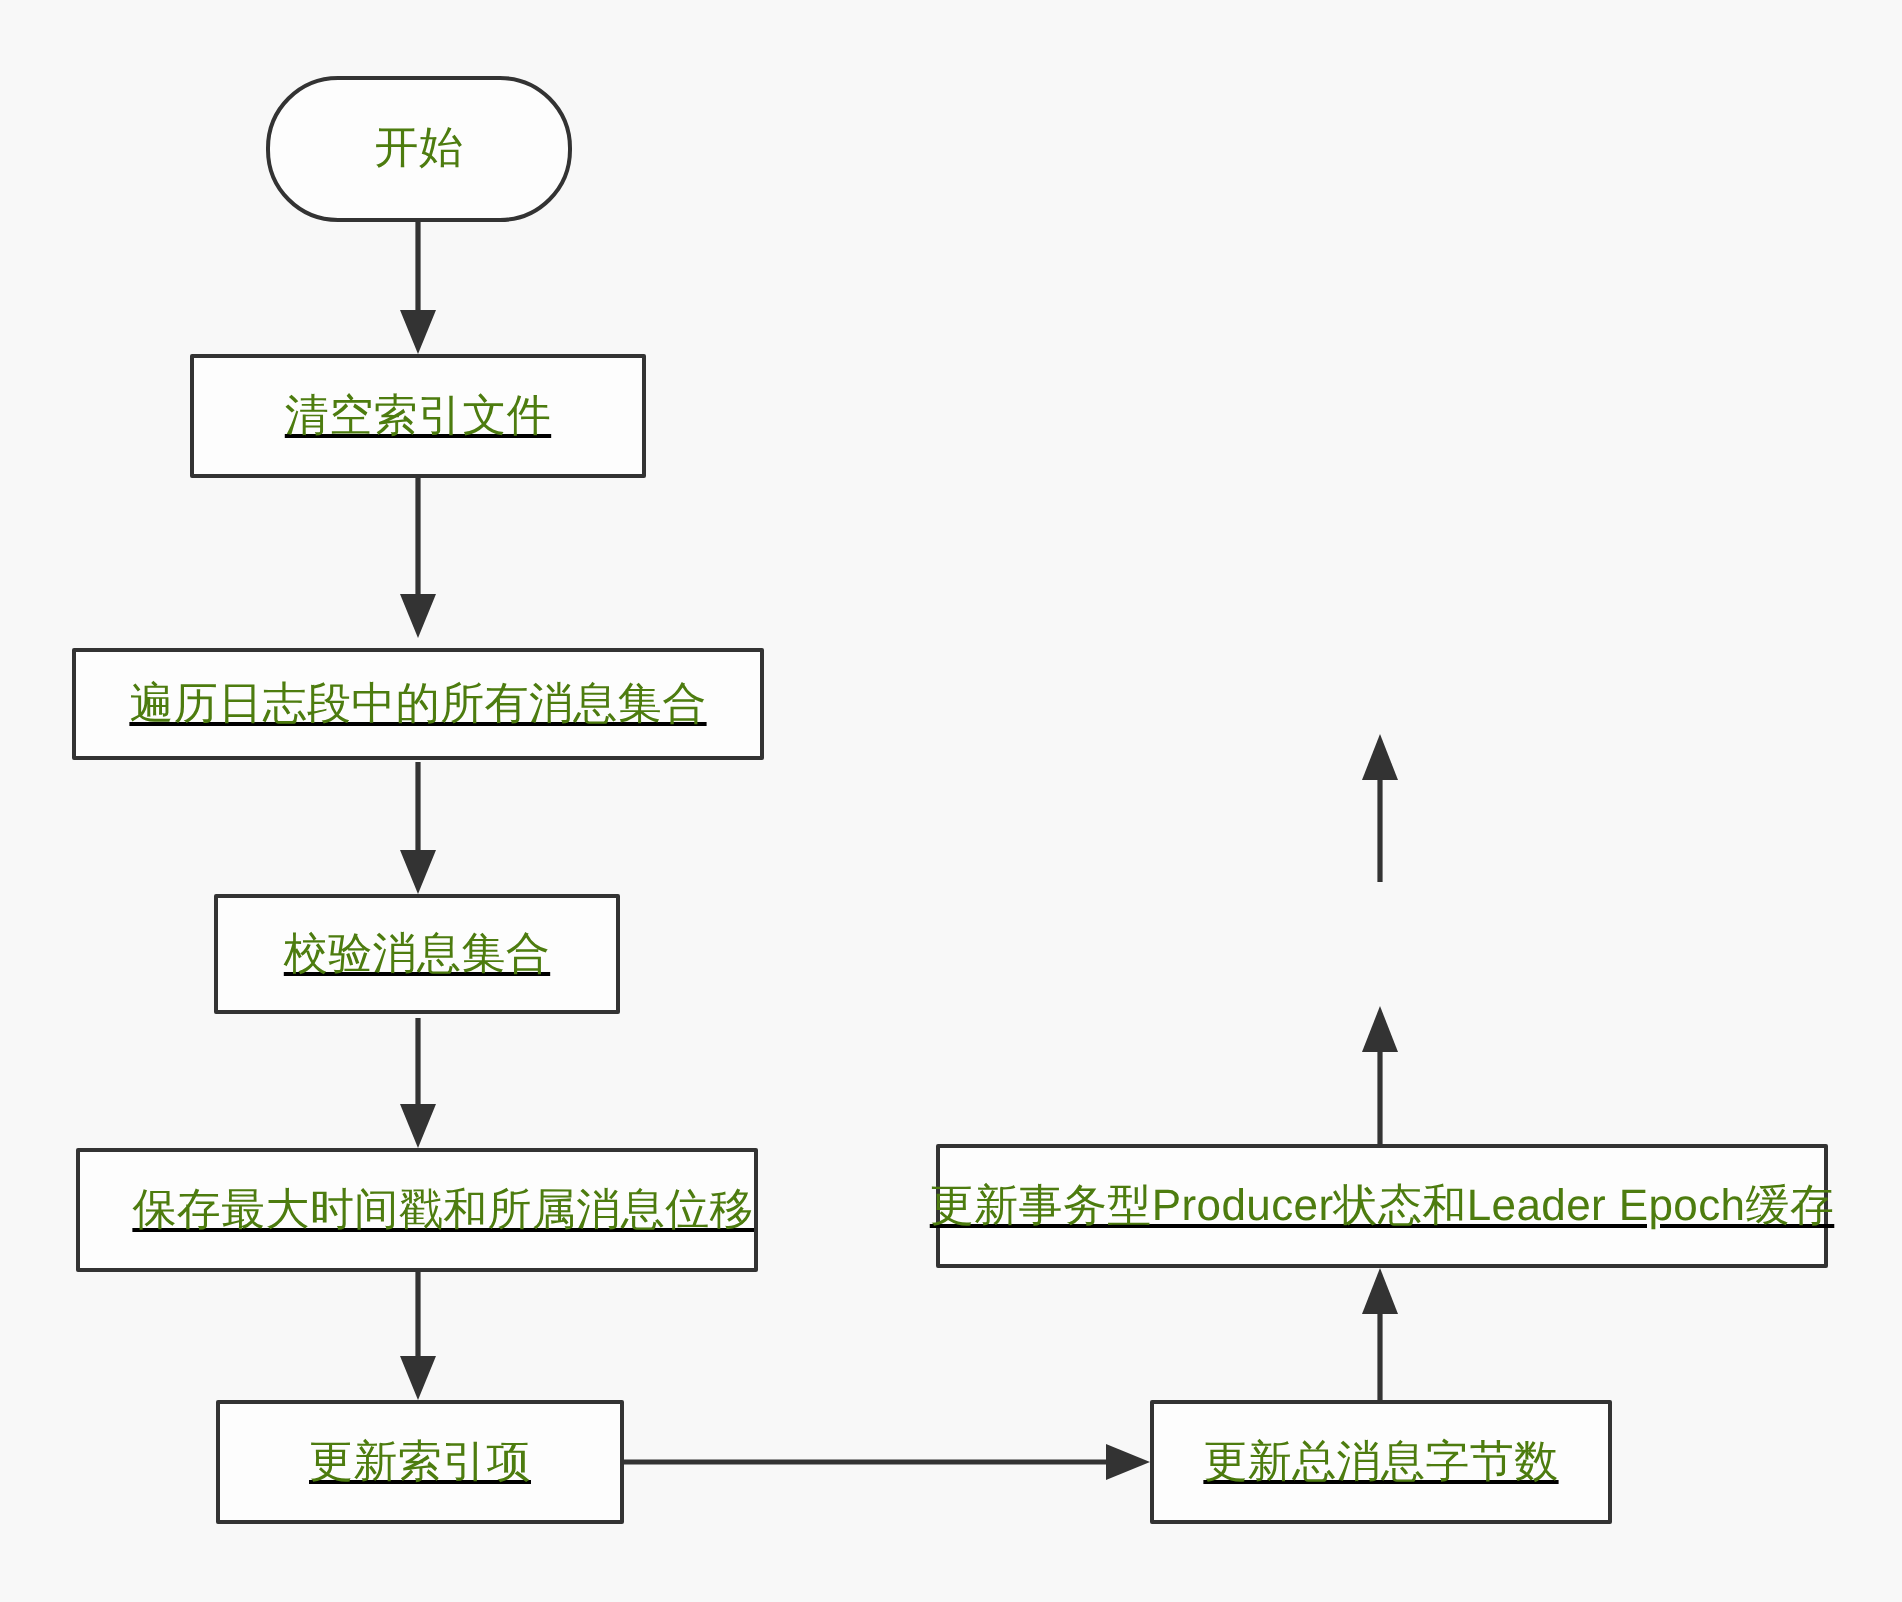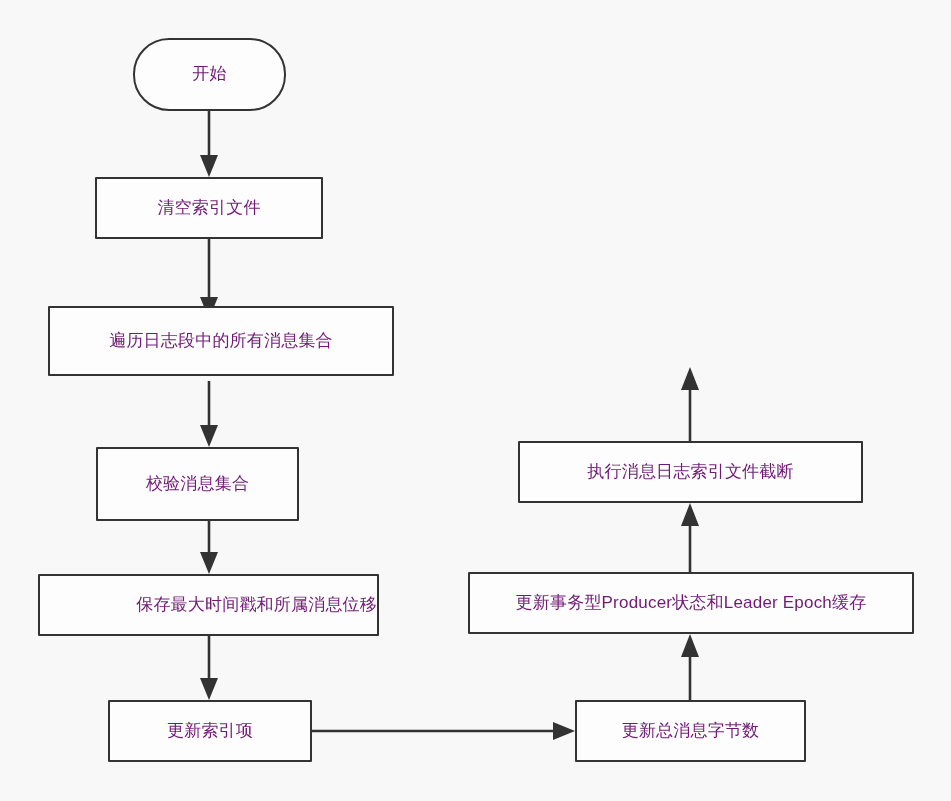--- a/index.html
+++ b/index.html
@@ -29,31 +29,32 @@
     position: absolute;
     box-sizing: border-box;
     background: #fdfdfd;
     border: 2px solid #333333;
     display: flex;
     align-items: center;
     justify-content: center;
     z-index: 2;
   }
   .node-label {
-    font-size: 17px;
-    color: #701a75;
+    font-size: 22px;
+    color: #4d7c0f;
     line-height: 1.2;
     white-space: nowrap;
     letter-spacing: 0.2px;
   }
   .terminator {
     border-radius: 36px;
   }
   .process {
     border-radius: 1px;
+    text-decoration: underline;
   }
 </style>
 </head>
 <body>
 
 <div id="flow-canvas">
 
   <svg id="edge-layer" viewBox="0 0 951 801" xmlns="http://www.w3.org/2000/svg">
     <defs>
       <marker id="arrow-down" markerWidth="10" markerHeight="10" refX="5" refY="9" orient="auto" markerUnits="userSpaceOnUse">
@@ -108,42 +109,39 @@
   </svg>
 
   <div class="node terminator" style="left:133px; top:38px; width:153px; height:73px;">
     <span class="node-label">开始</span>
   </div>
 
   <div class="node process" style="left:95px; top:177px; width:228px; height:62px;">
     <span class="node-label">清空索引文件</span>
   </div>
 
-  <div class="node process" style="left:36px; top:306px; width:346px; height:70px;margin-left:12px;">
+  <div class="node process" style="left:36px; top:324px; width:346px; height:56px;">
     <span class="node-label">遍历日志段中的所有消息集合</span>
   </div>
 
-  <div class="node process" style="left:96px; top:447px; width:203px; height:74px;justify-content:center;">
+  <div class="node process" style="left:107px; top:447px; width:203px; height:60px;justify-content:center;">
     <span class="node-label">校验消息集合</span>
   </div>
 
   <div class="node process" style="left:38px; top:574px; width:341px; height:62px;justify-content:flex-end;">
     <span class="node-label">保存最大时间戳和所属消息位移</span>
   </div>
 
   <div class="node process" style="left:575px; top:700px; width:231px; height:62px;">
     <span class="node-label">更新总消息字节数</span>
   </div>
 
   <div class="node process" style="left:108px; top:700px; width:204px; height:62px;">
     <span class="node-label">更新索引项</span>
   </div>
 
   <div class="node process" style="left:468px; top:572px; width:446px; height:62px;justify-content:center;">
     <span class="node-label">更新事务型Producer状态和Leader Epoch缓存</span>
   </div>
 
-  <div class="node process" style="left:518px; top:441px; width:345px; height:62px;">
-    <span class="node-label">执行消息日志索引文件截断</span>
-  </div>
 
 
 </div>
 
 </body></html>

